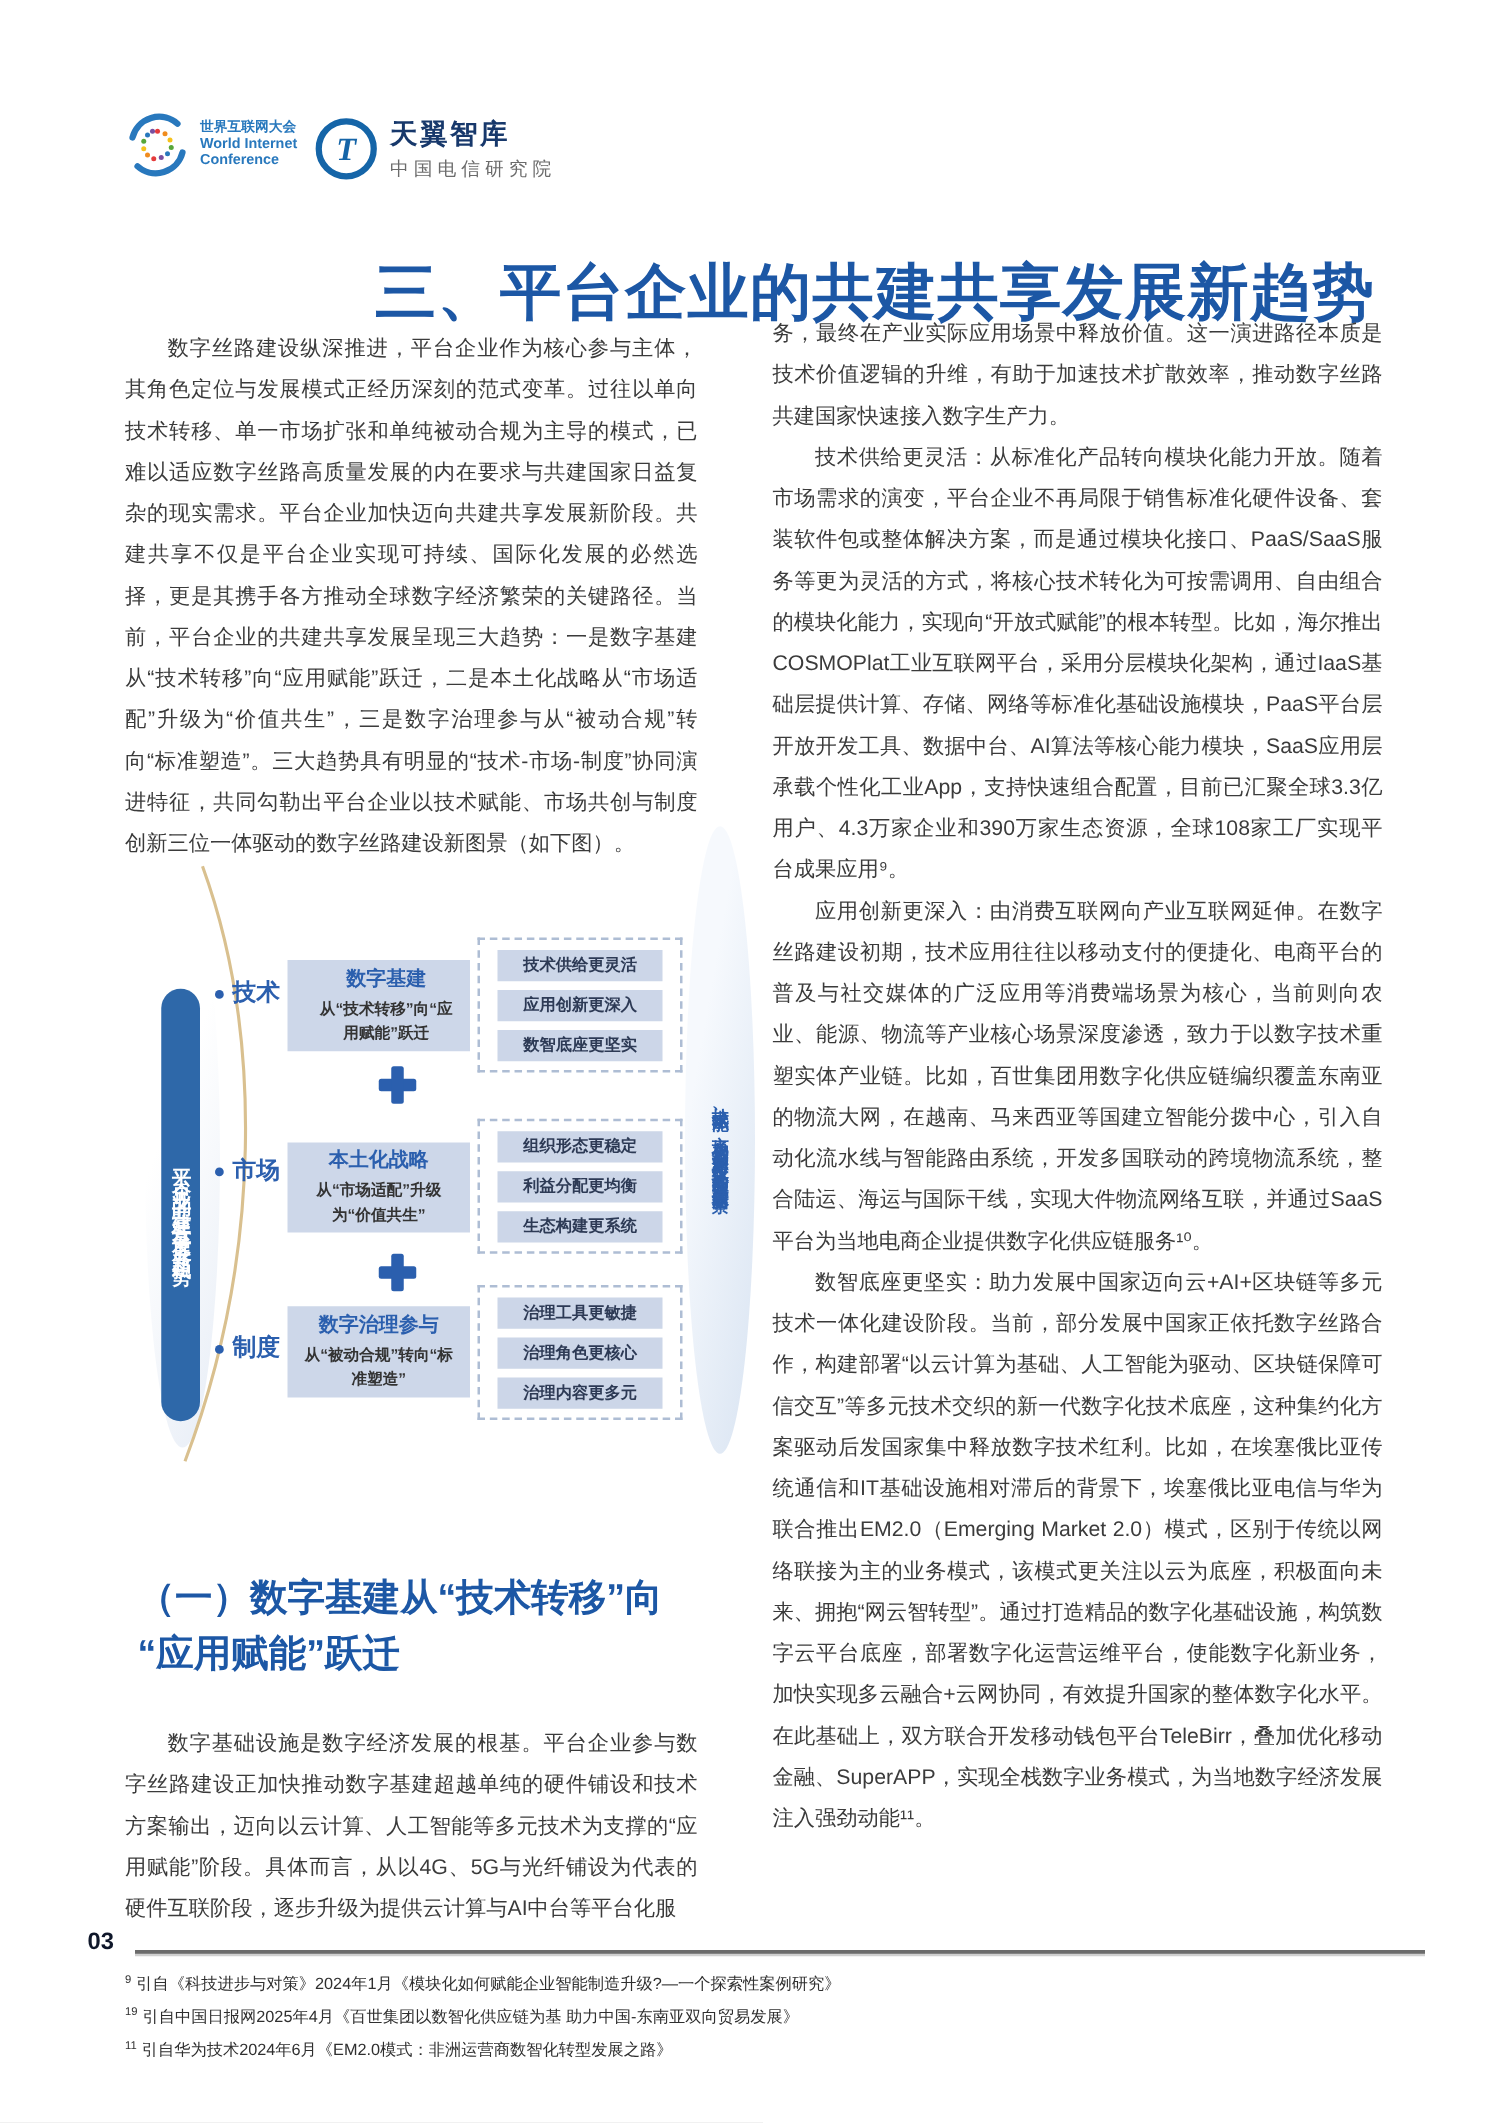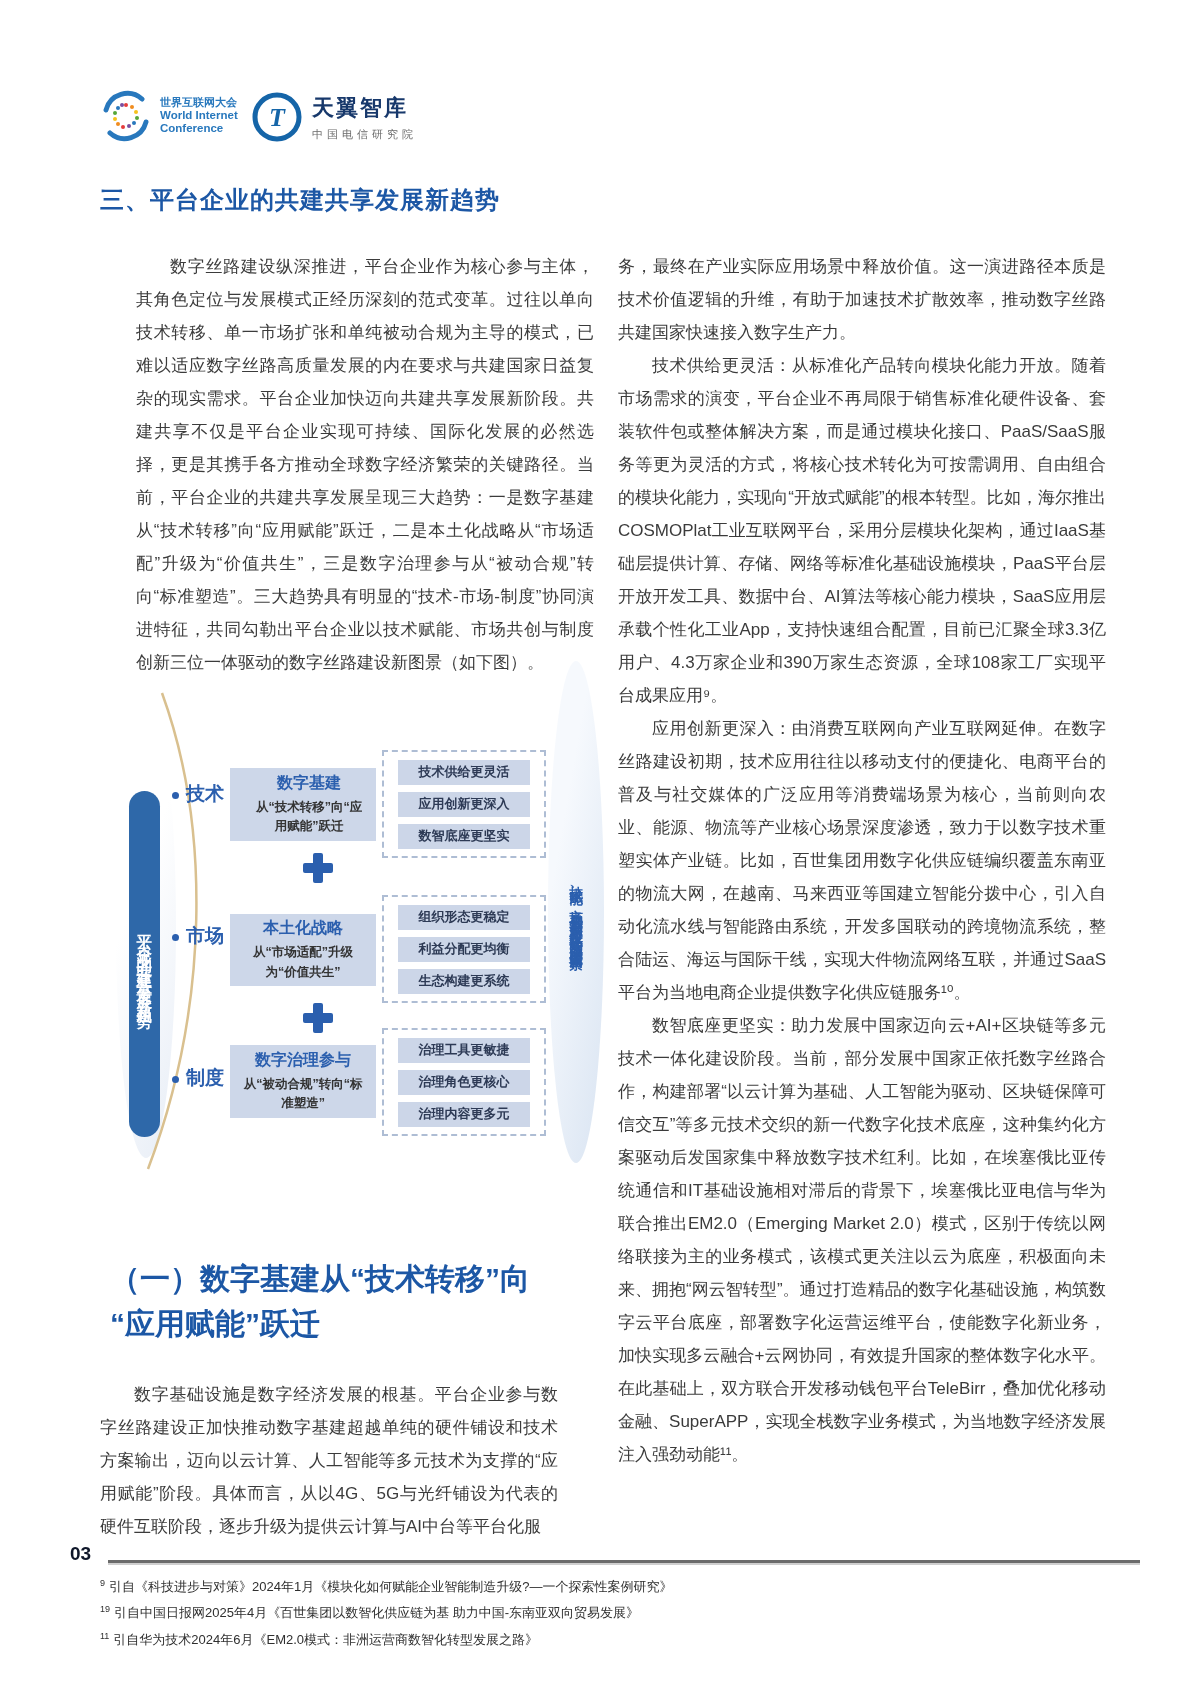--- a/index.html
+++ b/index.html
@@ -10,35 +10,35 @@
   }
   
   .logo-wic{position:absolute;left:100px;top:90px;display:flex;align-items:center;}
   .logo-wic svg{display:block;}
   .wic-text{margin-left:8px;color:#2878bd;line-height:1.15;}
   .wic-cn{font-size:11px;font-weight:bold;}
   .wic-en{font-size:11.5px;font-weight:600;}
   .logo-ty{position:absolute;left:252px;top:92px;display:flex;align-items:center;}
   .ty-text{margin-left:10px;}
   .ty-title{font-size:22px;font-weight:bold;color:#17386b;letter-spacing:2px;}
-  .ty-sub{font-size:11px;color:#6b6b6b;letter-spacing:4px;margin-top:4px;}
+  .ty-sub{font-size:15px;color:#6b6b6b;letter-spacing:4px;margin-top:4px;}
   
   .main-title{
     position:absolute;left:100px;top:168px;width:1000px;
-    font-size:24px;font-weight:bold;color:#1c57a5;letter-spacing:1px;
+    font-size:49px;font-weight:bold;color:#1c57a5;letter-spacing:1px;text-align:right;
   }
   .section-heading{
     position:absolute;left:110px;top:1256px;width:460px;
     font-size:30px;font-weight:bold;color:#1c57a5;line-height:45px;
   }
   
   .col{position:absolute;font-size:17px;line-height:33px;color:#3b3b3b;text-align:justify;}
   .col p{margin:0;}
   .col p.ind{text-indent:2em;}
-  .left-top{left:100px;top:250px;width:458px;margin-left:36px;}
+  .left-top{left:100px;top:262px;width:458px;}
   .left-bottom{left:100px;top:1378px;width:458px;}
   .right-col{left:618px;top:250px;width:488px;}
   
   .diagram{position:absolute;left:100px;top:655px;width:510px;height:565px;}
   .leaf-left{
     position:absolute;left:16px;top:38px;width:60px;height:465px;
     border-radius:50%;background:linear-gradient(110deg,#ffffff 40%,#e7edf6 100%);
   }
   .gold-arc{position:absolute;left:0;top:0;}
   .pill{

